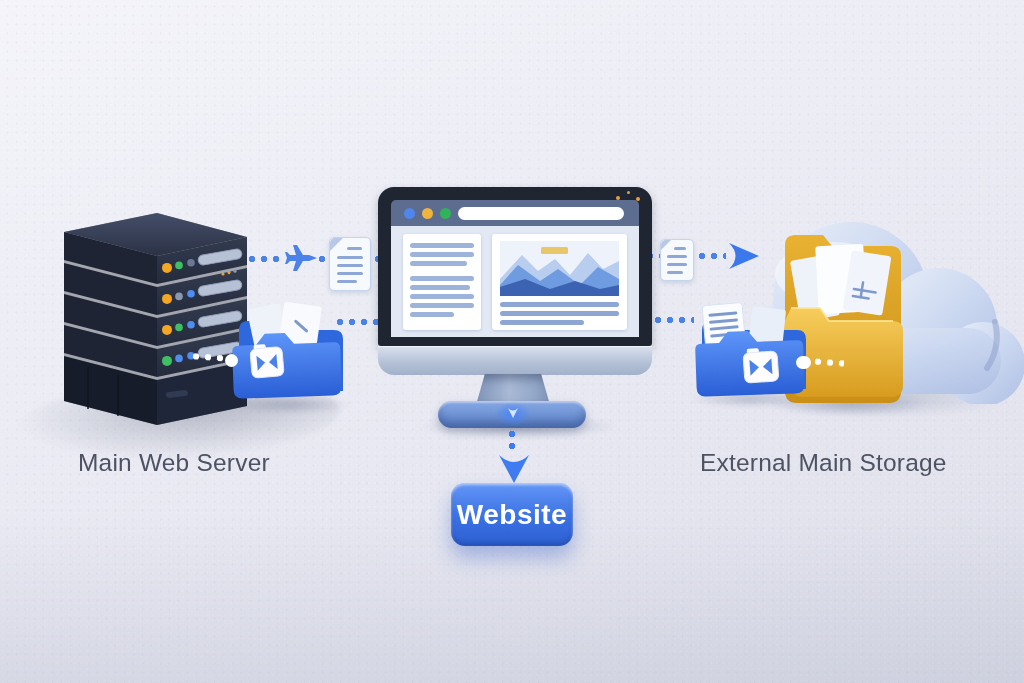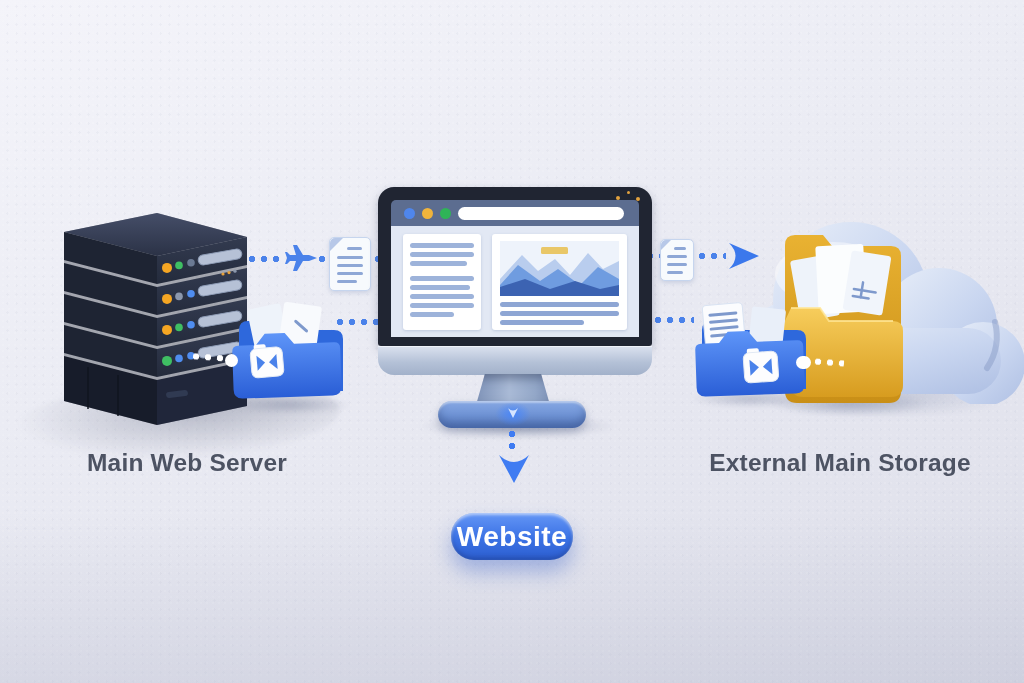--- a/index.html
+++ b/index.html
@@ -49,21 +49,21 @@
   .stand-base{background:linear-gradient(180deg,#86a8e4 0%,#6e92d4 55%,#5c80c6 100%);
     border-radius:14px;box-shadow:inset 0 -6px 9px rgba(38,60,112,.4),inset 0 2px 2px rgba(255,255,255,.45),0 4px 8px rgba(80,95,135,.35);}
   .glow{background:radial-gradient(ellipse at center,rgba(72,134,250,.95) 0%,rgba(72,134,250,0) 70%);}
   
   .website-btn{
     background:linear-gradient(180deg,#6496f6 0%,#3a71e4 55%,#2d5fd0 100%);
     border-radius:14px;display:flex;align-items:center;justify-content:center;
     box-shadow:0 12px 20px rgba(59,98,199,.38),inset 0 2px 3px rgba(255,255,255,.55),inset 0 -3px 4px rgba(28,60,140,.45);
     color:#ffffff;font-size:28px;font-weight:bold;letter-spacing:.5px;cursor:pointer;
   }
-  .label{color:#4d5363;font-size:24.5px;font-weight:700;text-align:center;letter-spacing:.2px;}
+  .label{color:#4d5363;font-size:24.5px;font-weight:400;text-align:left;letter-spacing:.2px;}
   .sparkle{border-radius:50%;background:#e2a23f;}
 </style>
 </head>
 <body>
 
 <div class="scene">
 
   <div class="abs noise"></div>
   <div class="abs floor"></div>
 
@@ -302,20 +302,20 @@
 
   <div class="abs sparkle" style="left:616px;top:196px;width:4px;height:4px;"></div>
   <div class="abs sparkle" style="left:627px;top:191px;width:3px;height:3px;"></div>
   <div class="abs sparkle" style="left:636px;top:197px;width:4px;height:4px;"></div>
 
   <div class="abs dots-v" style="left:508px;top:428px;height:26px;"></div>
   <svg class="abs" style="left:495px;top:452px;" width="38" height="32" viewBox="0 0 38 32">
     <path d="M4,3 Q19,17 34,3 L19,31 Z" fill="#3f7cf2"></path>
   </svg>
 
-  <div class="abs website-btn" style="left:451px;top:513px;width:122px;height:47px;border-radius:23px;">
+  <div class="abs website-btn" style="left:451px;top:483px;width:122px;height:63px;">
     <span>Website</span>
   </div>
 
   <div class="abs label" style="left:78px;top:449px;width:218px;">Main Web Server</div>
   <div class="abs label" style="left:700px;top:449px;width:280px;">External Main Storage</div>
 
 </div>
 
 </body></html>

